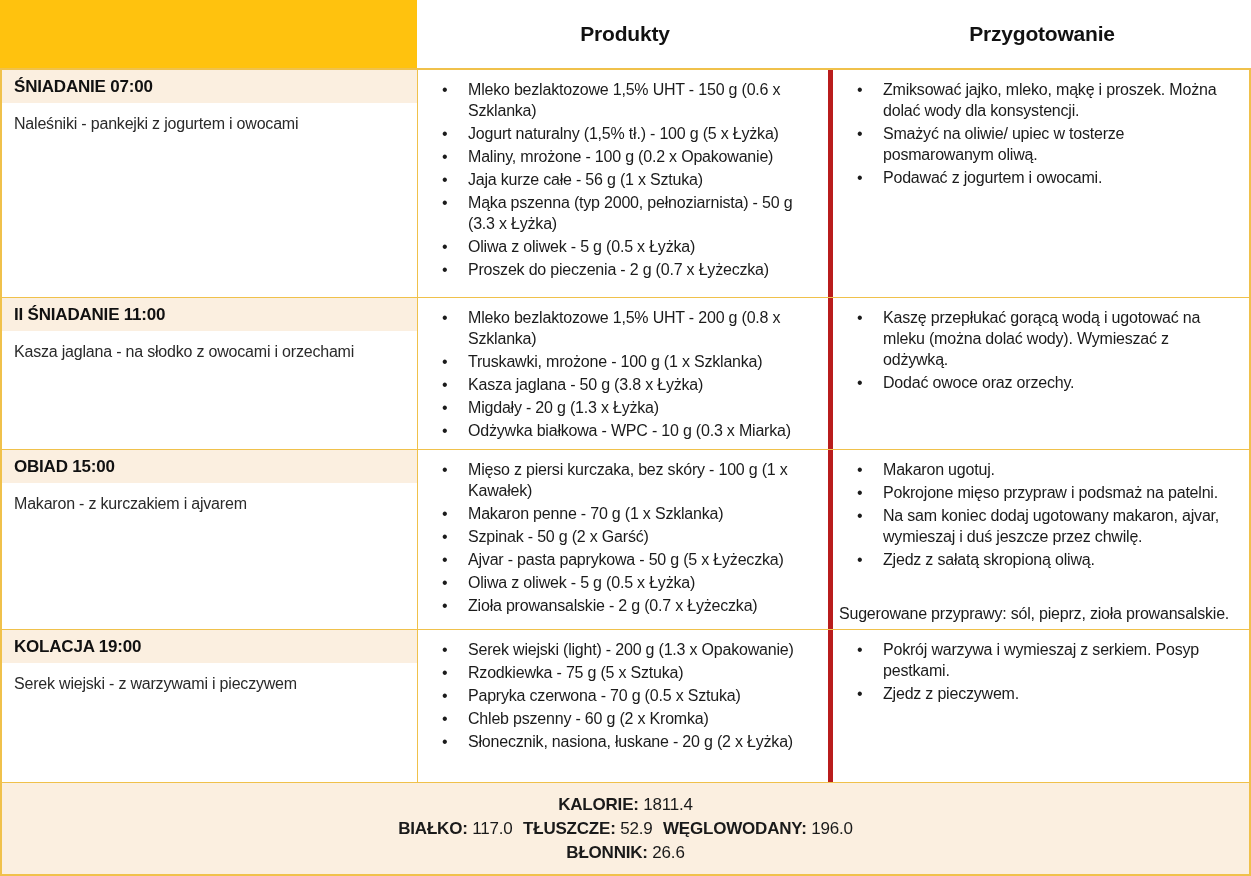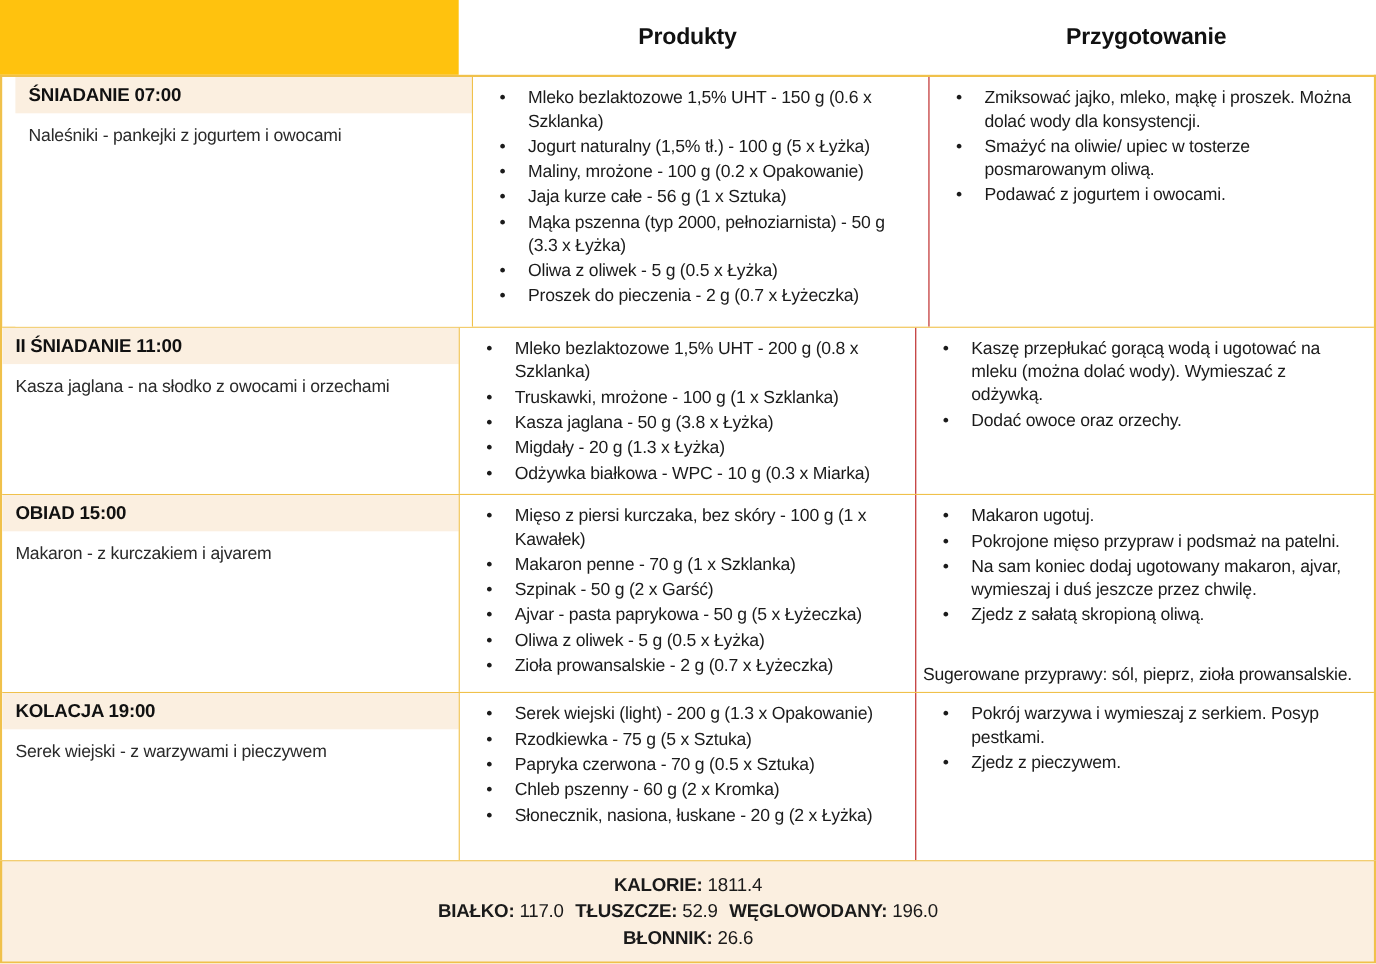--- a/index.html
+++ b/index.html
@@ -19,27 +19,27 @@
     display: flex; align-items: center; justify-content: center;
     font-weight: bold; font-size: 21px; color: #111;
   }
   .col-head.mid { width: 416px; }
   .col-head.right { flex: 1; }
 
   
   .table-body { border: 2px solid #F0C14B; border-bottom: 0; }
   .meal-row { display: flex; overflow: hidden; }
   .meal-row + .meal-row { border-top: 1px solid #F0C14B; }
-  .r1 { height: 227px; padding-left: 12px; }
+  .r1 { height: 227px; }
   .r2 { height: 152px; }
   .r3 { height: 180px; }
   .r4 { height: 153px; }
 
   .cell-left { width: 415px; background: #ffffff; }
-  .cell-mid { width: 416px; border-left: 1px solid #F0C14B; border-right: 1px solid #b91c1c; }
+  .cell-mid { width: 416px; border-left: 1px solid #F0C14B; border-right: 5px solid #b91c1c; }
   .cell-right { flex: 1; }
 
   .meal-title {
     background: #FBEFE0;
     font-weight: bold; font-size: 17px; color: #111;
     padding: 7px 12px 6px 12px;
   }
   .meal-desc {
     font-size: 16px; color: #2a2a2a;
     padding: 12px 12px 0 12px;

